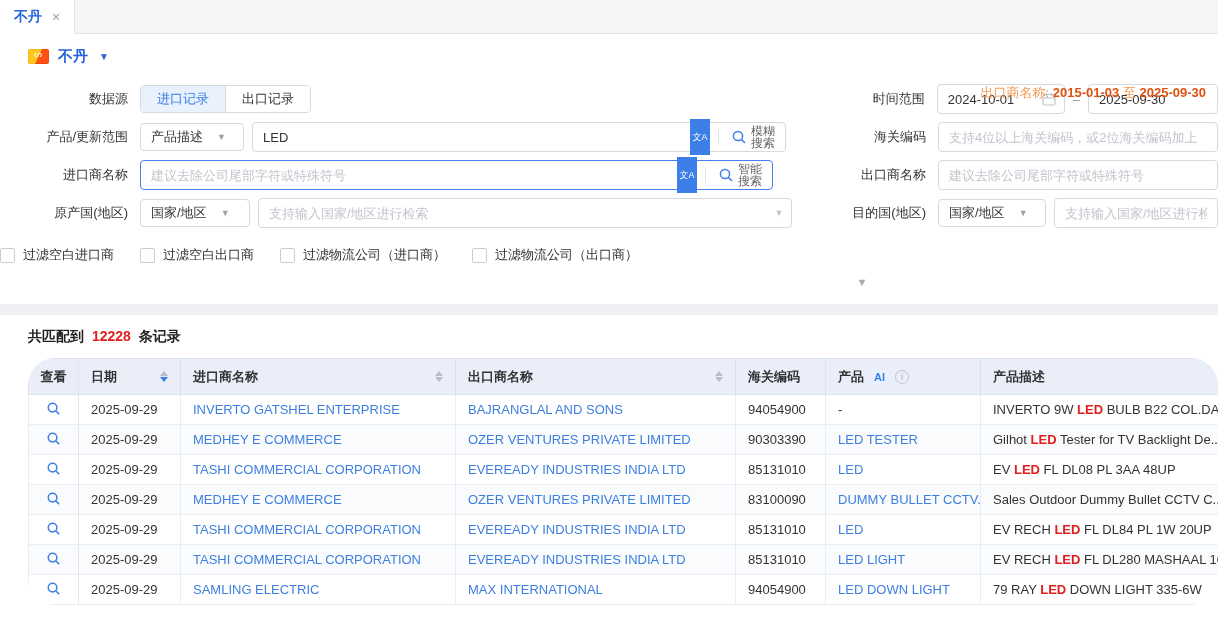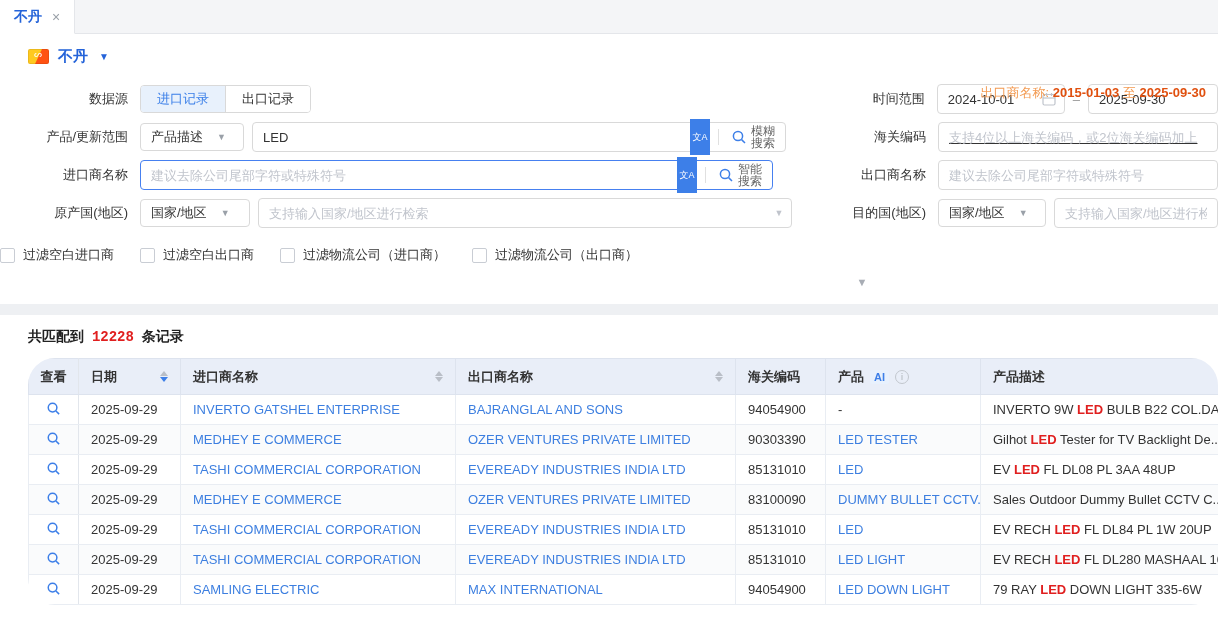--- a/index.html
+++ b/index.html
@@ -60,21 +60,21 @@
   .chk { display: flex; align-items: center; gap: 8px; cursor: pointer; }
   .chk .box { width: 15px; height: 15px; border: 1px solid #c9cdd4; border-radius: 2px; background: #fff; }
 
   .collapse-row { margin-top: 12px; height: 18px; position: relative; }
   .collapse-btn { position: absolute; left: 832px; width: 60px; text-align: center; color: #a8adb5; font-size: 11px; cursor: pointer; }
 
   .band { height: 11px; background: #eef0f3; }
 
   
   .summary { padding: 13px 0 12px 28px; font-weight: bold; font-size: 14px; color: #222; }
-  .summary .count { color: #e01f1f; margin: 0 4px; font-family: Liberation Mono, monospace; }
+  .summary .count { color: #e01f1f; margin: 0 4px; }
 
   .tablewrap { margin-left: 28px; width: 1190px; overflow: hidden; border-radius: 27px; }
   table { border-collapse: collapse; table-layout: fixed; width: 1590px; }
   th, td { border: 1px solid #e9edf3; padding: 0 12px; height: 30px; white-space: nowrap; overflow: hidden; text-overflow: clip; text-align: left; font-size: 13px; }
   thead th { background: #e9eef8; height: 36px; font-weight: bold; color: #333; border-color: #dde3ee; }
   tbody tr:nth-child(even) td { background: #fafbfc; }
   tbody tr:nth-child(odd) td { background: #fff; }
   td.view, th.view { text-align: center; padding: 0; border-right: 1px solid #e2e6ec; }
   td.view { box-shadow: 6px 0 6px -5px rgba(0,0,0,.10); }
   a.lnk { color: #3d7fe0; text-decoration: none; cursor: pointer; }
@@ -157,21 +157,21 @@
               <circle cx="7" cy="7" r="4.6" fill="none" stroke="#3d7fe8" stroke-width="1.5"></circle>
               <line x1="10.6" y1="10.6" x2="14" y2="14" stroke="#3d7fe8" stroke-width="1.5"></line>
             </svg>
           <span class="srch-txt"><span>模糊</span><br><span>搜索</span></span>
         </span>
       </div>
     </div>
     <div class="spacer" style="flex:0 0 88px;"></div>
     <div class="rlabel">海关编码</div>
     <div class="fctrl" style="flex:0 0 auto;">
-      <div class="plain-input" style="width:280px;text-decoration:underline;">
+      <div class="plain-input" style="width:280px;">
         <input placeholder="支持4位以上海关编码，或2位海关编码加上" style="">
       </div>
     </div>
   </div>
 
   <div class="frow">
     <div class="flabel">进口商名称</div>
     <div class="fctrl" style="flex:1 1 auto;">
       <div class="igroup focus" style="flex:1 1 auto; max-width:678px;">
         <input placeholder="建议去除公司尾部字符或特殊符号" style="">

